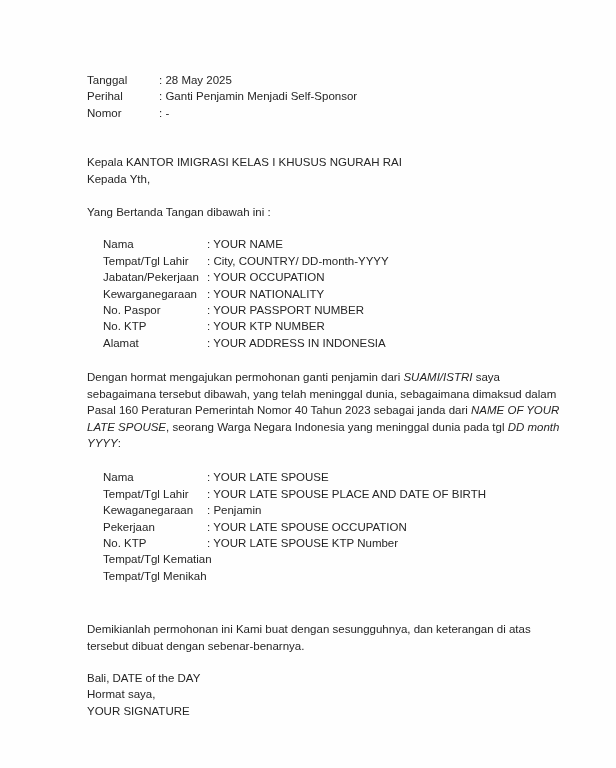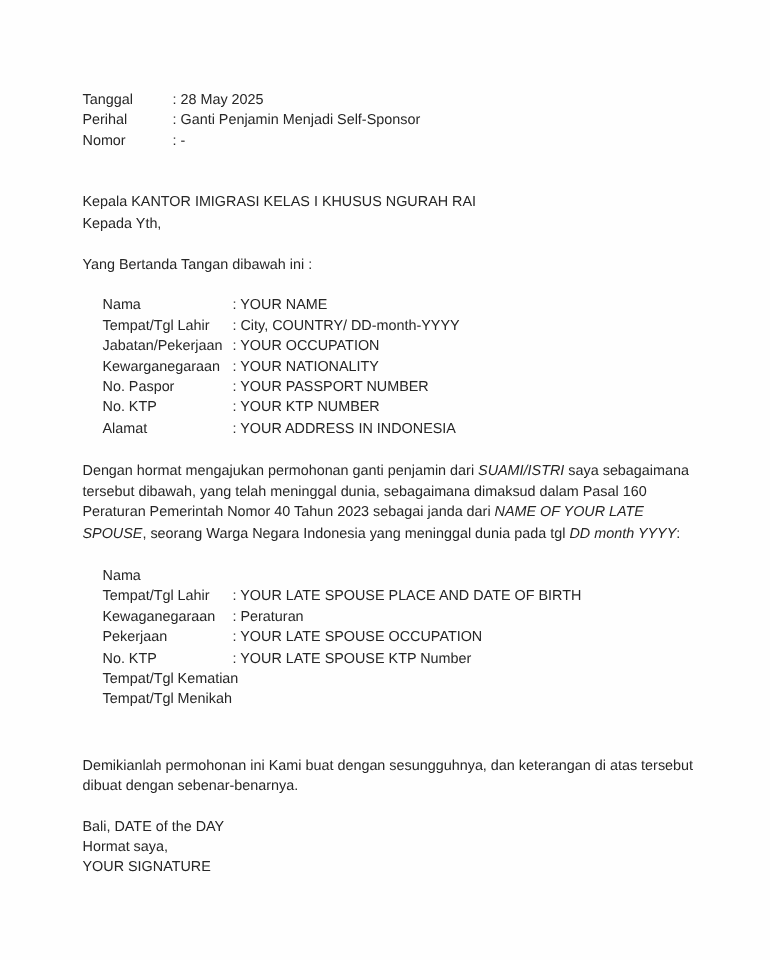--- a/index.html
+++ b/index.html
@@ -6,21 +6,21 @@
     margin: 0;
     padding: 0;
     background: #ffffff;
   }
   .page {
     position: relative;
     width: 616px;
     height: 768px;
     box-sizing: border-box;
     background: #fefefe;
-    padding: 72px 54px 0 66px;
+    padding: 72px 54px 0 87px;
     font-family: "Liberation Sans", "DejaVu Sans", sans-serif;
     font-size: 11.5px;
     line-height: 16.4px;
     color: #262626;
     overflow: hidden;
   }
   .kv-row { display: flex; }
   .kv-label { flex: 0 0 104px; white-space: nowrap; }
   .header-block .kv-label { flex: 0 0 72px; }
   .kv-value { white-space: nowrap; text-align: center; }
@@ -91,28 +91,29 @@
       <span class="kv-label">Alamat</span>
       <span class="kv-value">: YOUR ADDRESS IN INDONESIA</span>
     </div>
     </div>
 
   <p class="paragraph"><span>Dengan hormat mengajukan permohonan ganti penjamin dari </span><em>SUAMI/ISTRI</em><span> saya sebagaimana tersebut dibawah, yang telah meninggal dunia, sebagaimana dimaksud dalam Pasal 160 Peraturan Pemerintah Nomor 40 Tahun 2023 sebagai janda dari </span><em>NAME OF YOUR LATE SPOUSE</em><span>, seorang Warga Negara Indonesia yang meninggal dunia pada tgl </span><em>DD month YYYY</em><span>:</span></p>
 
   <div class="kv-block indent spouse-block">
       <div class="kv-row">
       <span class="kv-label">Nama</span>
+      <span class="kv-value">: YOUR LATE SPOUSE</span>
     </div>
       <div class="kv-row">
       <span class="kv-label">Tempat/Tgl Lahir</span>
       <span class="kv-value">: YOUR LATE SPOUSE PLACE AND DATE OF BIRTH</span>
     </div>
       <div class="kv-row">
       <span class="kv-label">Kewaganegaraan</span>
-      <span class="kv-value">: Peraturan</span>
+      <span class="kv-value">: Penjamin</span>
     </div>
       <div class="kv-row">
       <span class="kv-label">Pekerjaan</span>
       <span class="kv-value">: YOUR LATE SPOUSE OCCUPATION</span>
     </div>
       <div class="kv-row">
       <span class="kv-label">No. KTP</span>
       <span class="kv-value">: YOUR LATE SPOUSE KTP Number</span>
     </div>
       <div class="kv-row">

